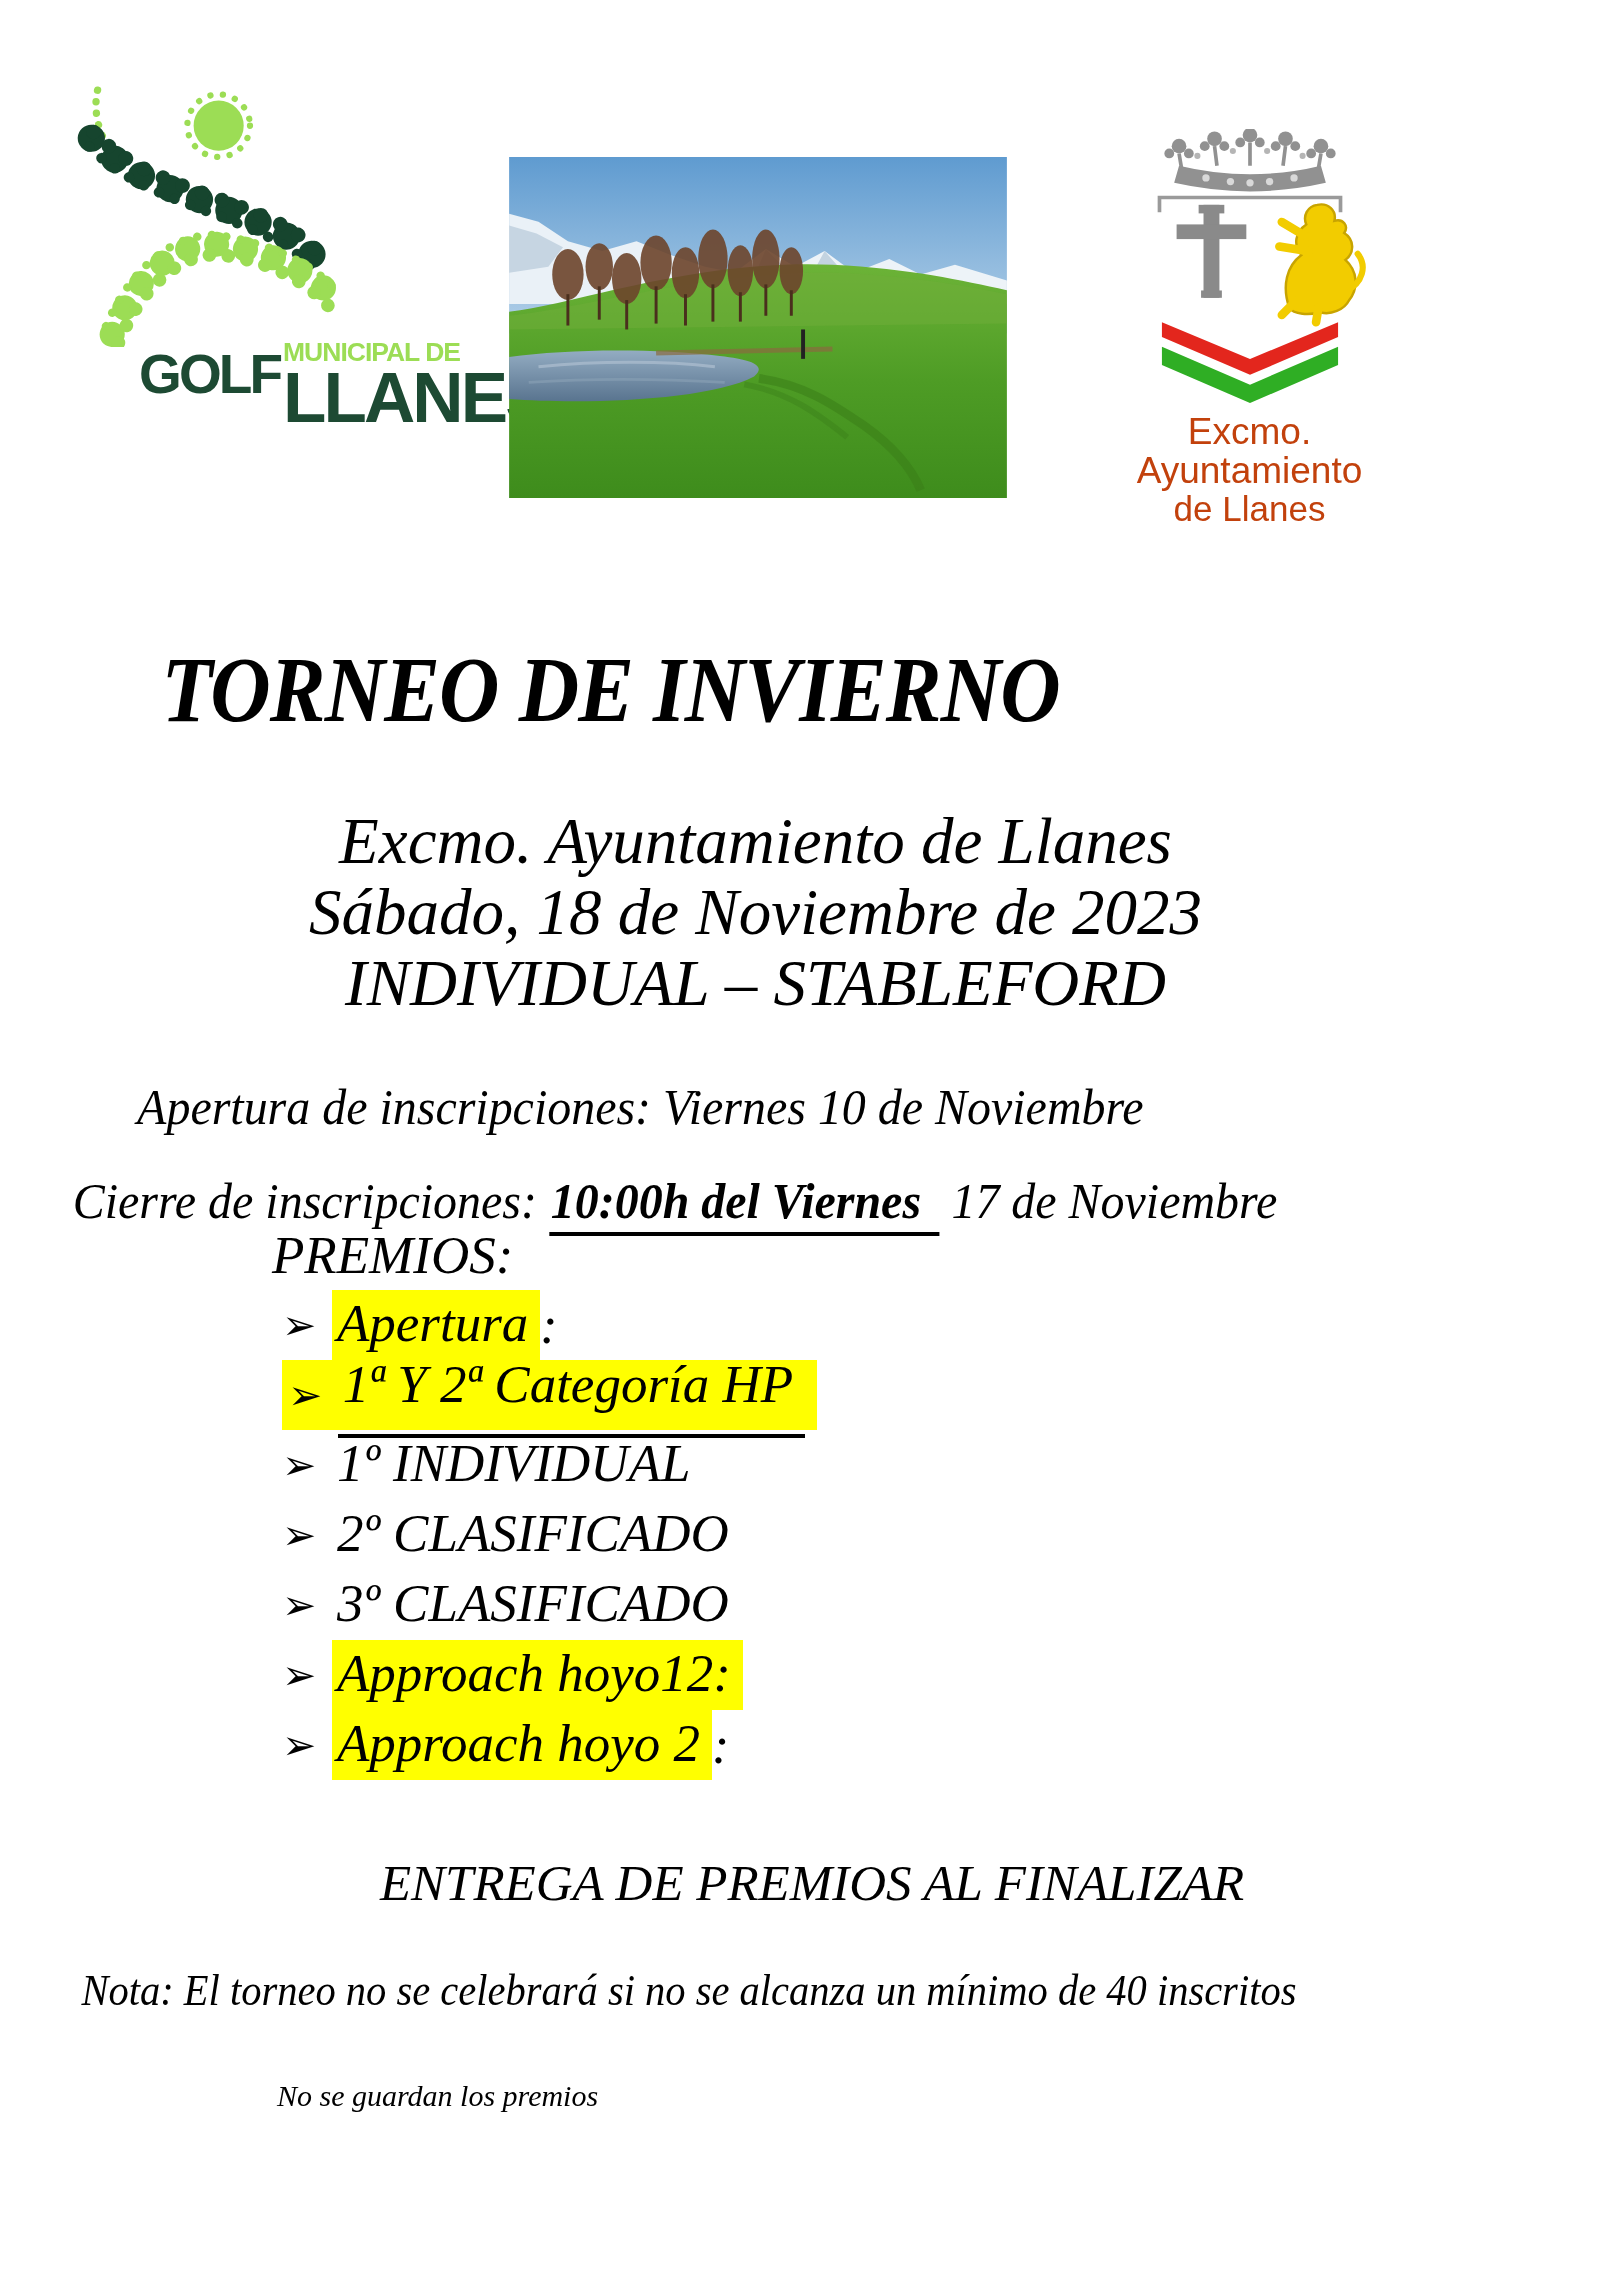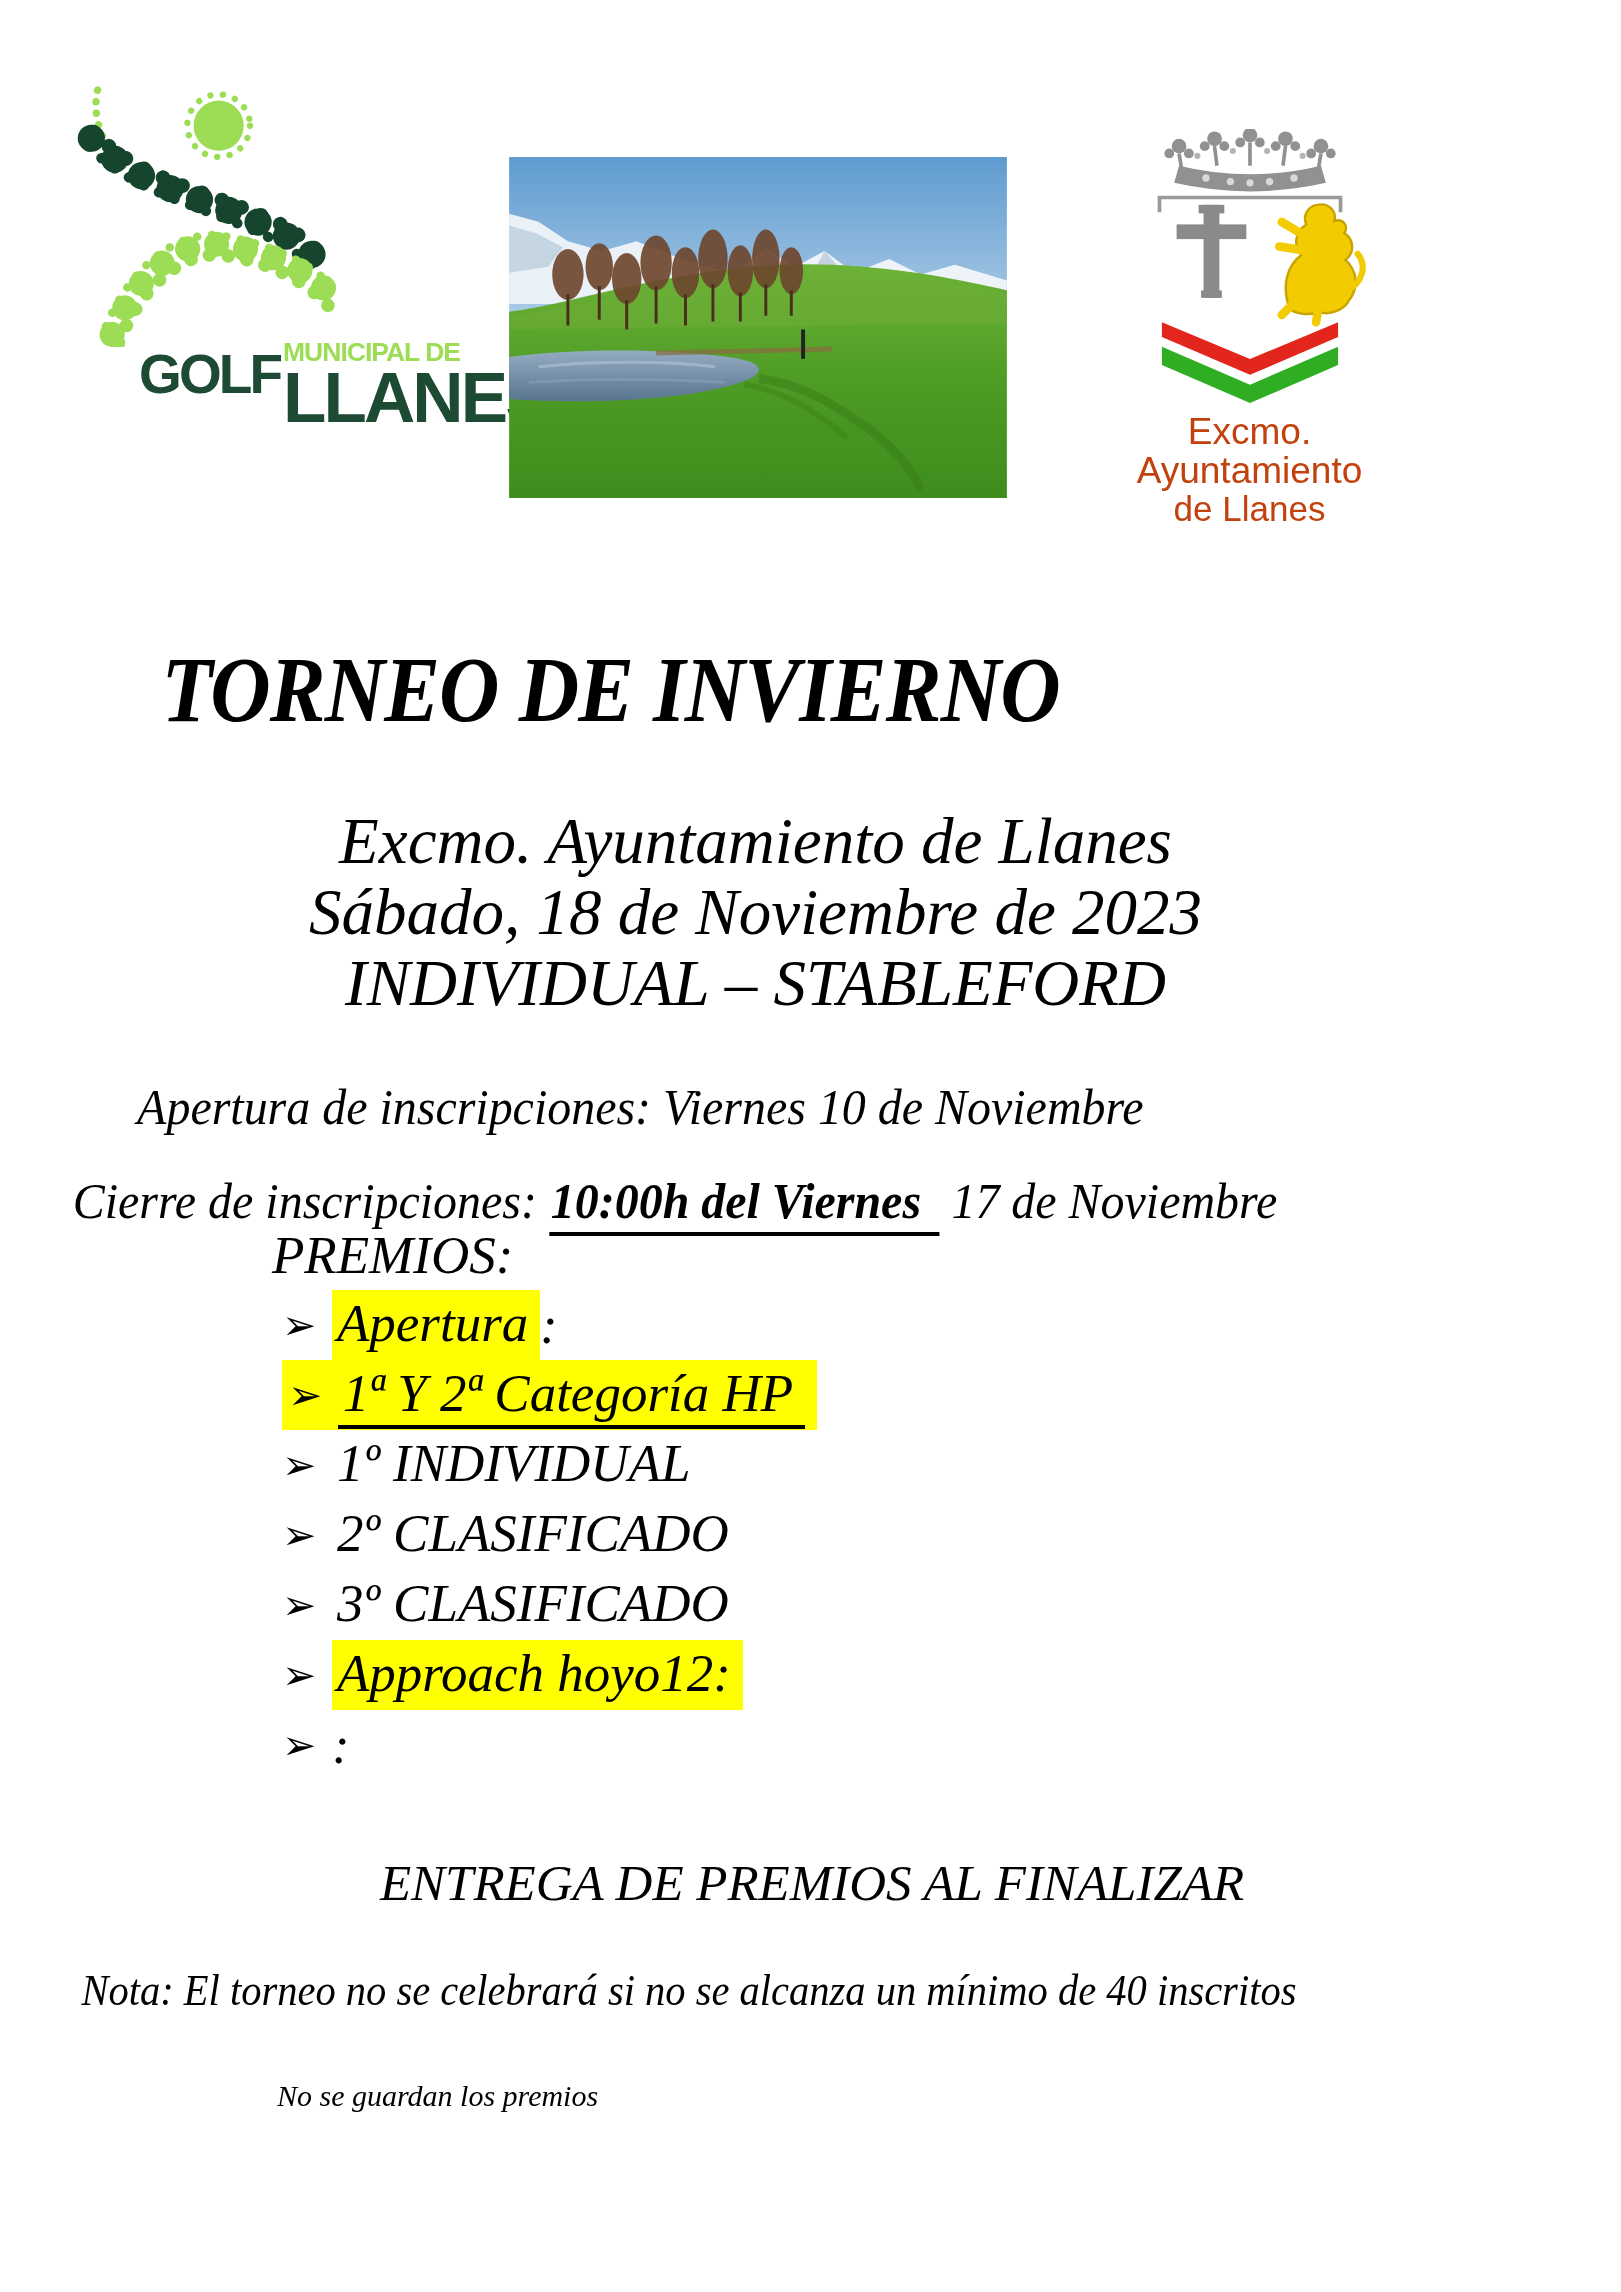--- a/index.html
+++ b/index.html
@@ -39,21 +39,21 @@
   .premios-label{position:absolute;left:272px;top:1225px;font-style:italic;font-size:53px;}
   
   .premios-list{position:absolute;left:282px;top:1290px;margin:0;padding:0;list-style:none;}
   .premios-list li{display:flex;align-items:center;height:70px;width:fit-content;
     font-style:italic;font-size:53px;white-space:nowrap;}
   .bullet{font-style:normal;font-family:"DejaVu Sans", sans-serif;font-size:41px;
     margin-right:15.7px;line-height:1;}
   .txt{padding:2.9px 11.8px 6.9px 4.9px;}
   li.hl-text .txt{background:#ffff00;}
   li.hl-all{background:#ffff00;padding-left:5.9px;padding-right:11.8px;}
-  li.ul .txt{border-bottom:4.9px solid #000;padding-bottom:2px;}
+  li.ul .txt{border-bottom:4.9px solid #000;padding-bottom:20px;}
   
   .entrega{top:1854px;font-style:italic;font-size:51px;padding-left:40px;}
   .entrega .line-inner{display:inline-block;transform:translateX(83px);}
   .nota{top:1964px;font-style:italic;font-size:45px;}
   .nota .line-inner{display:inline-block;transform:scaleX(0.9);}
   .nota-small{position:absolute;left:277px;top:2031px;font-style:italic;font-size:30px;margin-top:48px;}
 </style>
 </head>
 <body>
 
@@ -256,20 +256,21 @@
       <span class="txt">3º CLASIFICADO</span>
         <span></span>
     </li>
     <li class="hl-text">
       <span class="bullet">➢</span>
       <span class="txt">Approach hoyo12:</span>
         <span></span>
     </li>
     <li class="hl-text">
       <span class="bullet">➢</span>
+      <span class="txt">Approach hoyo 2 </span>
         <span>:</span>
     </li>
   </ul>
 
   <div class="center-line entrega">
     <span class="line-inner">ENTREGA DE PREMIOS AL FINALIZAR</span>
   </div>
   <div class="center-line nota">
     <span class="line-inner">Nota: El torneo no se celebrará si no se alcanza un mínimo de 40 inscritos</span>
   </div>

